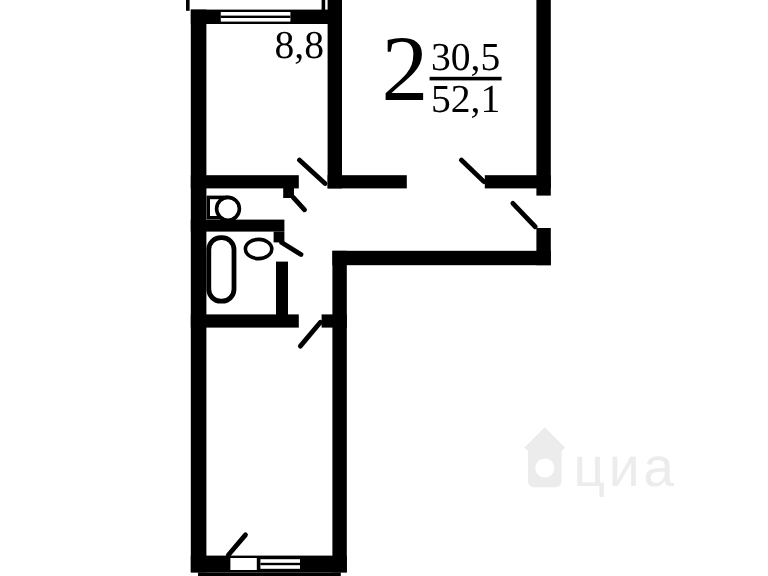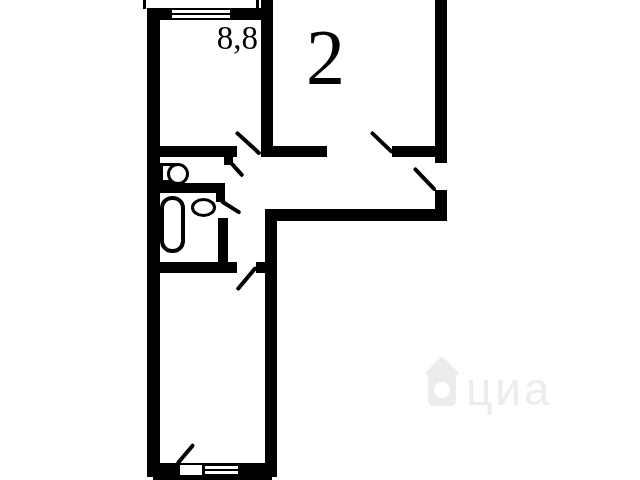--- a/index.html
+++ b/index.html
@@ -1,17 +1,17 @@
 <!DOCTYPE html>
 <html style="--wall: #000000; --background: #ffffff; --watermark: #ececec;"><head>
 <meta charset="utf-8">
 <style>
   html,body{margin:0;padding:0;background:#fff;}
   #plan{position:relative;width:552px;height:480px;background:var(--background,#fff);overflow:hidden;
-        font-family:"Liberation Serif","DejaVu Serif",serif;}
+        font-family:"Liberation Serif","DejaVu Serif",serif;margin-left:12px;}
   .wall,.thin,.winline{position:absolute;background:var(--wall,#000);}
   .win{position:absolute;background:var(--background,#fff);}
   .swing{position:absolute;height:4px;background:var(--wall,#000);transform-origin:0 50%;border-radius:2px;}
   .fixture{position:absolute;background:var(--background,#fff);border:3px solid var(--wall,#000);box-sizing:border-box;}
   .label{position:absolute;color:#000;}
   .frac{display:flex;flex-direction:column;align-items:center;}
   .frac-bar{width:100%;height:3px;background:var(--wall,#000);margin:2px 0;}
   .watermark{position:absolute;display:flex;align-items:flex-start;gap:6px;color:var(--watermark,#ececec);}
   .wm-logo{position:relative;width:36px;height:50px;}
   .wm-roof{position:absolute;left:6px;top:3px;width:24px;height:24px;transform:rotate(45deg);background:var(--watermark,#ececec);}
@@ -59,20 +59,25 @@
   <div class="swing" style="left:177px;top:462px;width:26px;transform:rotate(-49.6deg)"></div>
 
   <div class="fixture" style="left:160px;top:163px;width:18px;height:20px;border-width:3px"></div>
   <div class="fixture" style="left:167px;top:163px;width:22px;height:22px;border-radius:50%"></div>
   <div class="fixture" style="left:160px;top:196px;width:25px;height:57px;border-radius:12px;border-width:4px"></div>
   <div class="fixture" style="left:191px;top:198px;width:25px;height:19px;border-radius:50%"></div>
 
   <div class="label" style="left:210px;top:22px;width:48px;font-size:33px;line-height:1;text-align:right">8,8</div>
 
   <div class="label" style="left:306px;top:24px;font-size:78px;line-height:0.85">2</div>
+  <div class="label frac" style="left:346px;top:34px;width:60px;font-size:33px;line-height:0.85;text-align:center">
+    <div>30,5</div>
+    <div class="frac-bar"></div>
+    <div>52,1</div>
+  </div>
 
   <div class="watermark" style="left:424px;top:358px">
     <div class="wm-logo">
       <div class="wm-roof"></div>
       <div class="wm-body"></div>
       <div class="wm-hole"></div>
     </div>
     <div class="wm-text">циан</div>
   </div>
 

